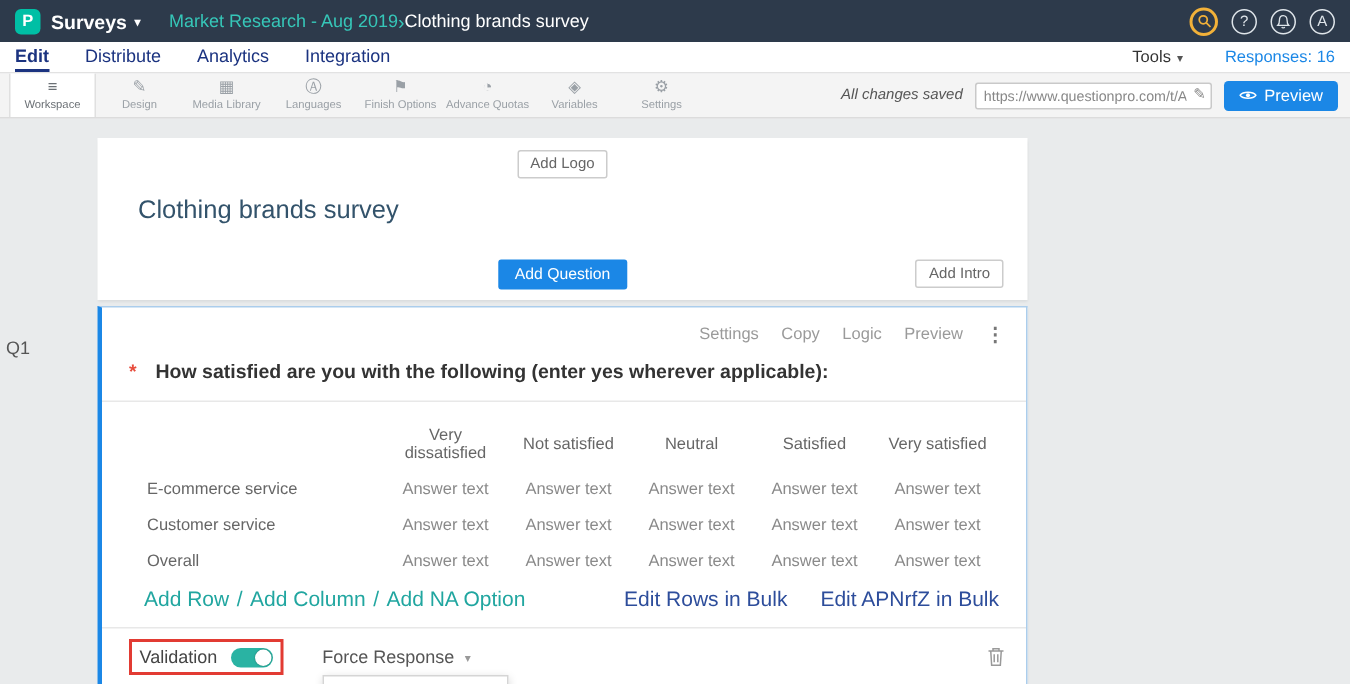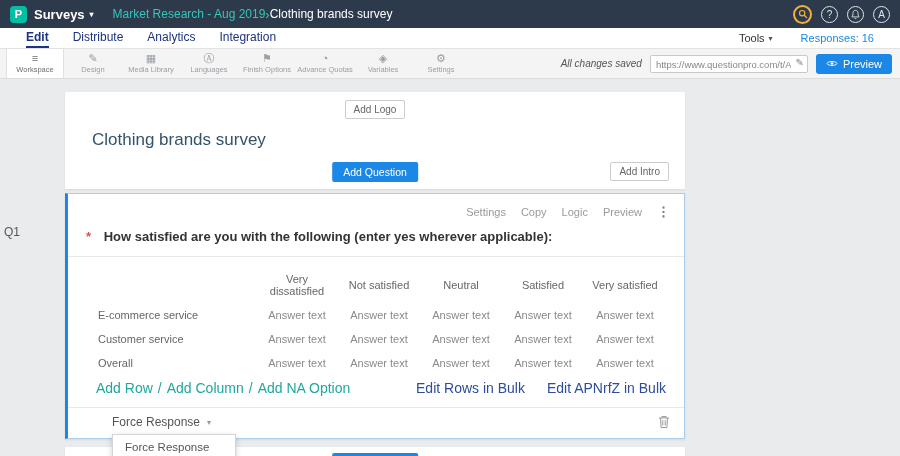--- a/index.html
+++ b/index.html
@@ -18,21 +18,21 @@
   .bc-current { color:#fff; }
   .topbar-right { margin-left:auto; display:flex; align-items:center; gap:9px; }
   .search-btn { width:19px; height:19px; border:2px solid #f2b139; border-radius:50%;
                 display:flex; align-items:center; justify-content:center; cursor:pointer; }
   .upgrade-btn { background:#f7941e; color:#fff; font-size:11px; font-weight:bold; padding:3px 11px;
                  border-radius:11px; border:none; cursor:pointer; }
   .circle-icon { width:17px; height:17px; border:1px solid #dfe5ea; border-radius:50%; color:#dfe5ea; font-size:10px;
                  display:flex; align-items:center; justify-content:center; cursor:pointer; }
 
   
-  .navbar { height:21px; background:#fff; border-bottom:1px solid #e2e2e2; display:flex; align-items:stretch; padding:0 26px; }
+  .navbar { height:21px; background:#fff; border-bottom:1px solid #e2e2e2; display:flex; align-items:stretch; padding:0 10px; }
   .tabs { display:flex; gap:24px; }
   .tab { font-size:12px; color:#1b3380; display:flex; align-items:center; cursor:pointer; border-bottom:2px solid transparent; }
   .tab.active { font-weight:bold; border-bottom-color:#1b3380; }
   .nav-right { margin-left:auto; display:flex; gap:28px; font-size:11px; align-items:center; }
   .tools { color:#333; display:flex; gap:4px; align-items:center; cursor:pointer; }
   .tools .caret { color:#555; }
   .responses { color:#1b87e6; cursor:pointer; }
 
   
   .toolbar { height:30px; background:#f4f4f4; border-bottom:1px solid #dcdcdc; display:flex; align-items:stretch; padding:0 6px; }
@@ -49,21 +49,21 @@
   .pencil { position:absolute; right:4px; top:3px; font-size:10px; color:#888; cursor:pointer; }
   .preview-btn { background:#1b87e6; color:#fff; border:none; border-radius:3px; font-size:11px; height:20px;
                  padding:0 10px; display:flex; align-items:center; gap:5px; cursor:pointer; }
 
   
   .content { position:relative; height:377px; padding-top:13px; }
   .q1-label { position:absolute; left:4px; top:146px; font-size:12px; color:#555; }
   .card { margin-left:65px; width:620px; }
   .section { background:#fff; box-shadow:0 1px 2px rgba(0,0,0,0.08); }
 
-  .section1 { height:97px; position:relative; margin-bottom:4px; }
+  .section1 { height:108px; position:relative; margin-bottom:4px; }
   .add-logo-row { display:flex; justify-content:center; padding-top:8px; }
   .btn-outline { background:#fff; border:1px solid #ccc; border-radius:2px; font-size:10px; color:#666;
                  padding:3px 8px; cursor:pointer; }
   .survey-title { margin:11px 0 0 27px; font-size:17px; color:#33536b; font-weight:normal; cursor:text; }
   .s1-bottom { position:absolute; bottom:9px; left:0; right:0; height:18px; }
   .btn-blue { background:#1b87e6; color:#fff; font-size:10.5px; border:none; border-radius:2px; padding:4px 11px; cursor:pointer; }
   .center-abs { position:absolute; left:50%; transform:translateX(-50%); top:0; }
   .add-intro-btn { position:absolute; right:16px; top:0; }
 
   
@@ -288,20 +288,26 @@
             <span>/</span>
             <span class="lnk">Add NA Option</span>
           </div>
           <div class="right-links">
             <span class="lnk">Edit Rows in Bulk</span>
             <span class="lnk">Edit APNrfZ in Bulk</span>
           </div>
         </div>
 
         <div class="validation-row">
+          <div class="red-annotation">
+            <span class="val-label">Validation</span>
+            <span class="toggle">
+                <span class="knob"></span>
+              </span>
+          </div>
           <div class="force-select">
             <span>Force Response</span>
             <span class="force-caret">▾</span>
             <div class="dropdown">
               <div class="opt">Force Response</div>
               <div class="opt">Request Response</div>
             </div>
           </div>
           <span class="trash">
             <svg width="12" height="14" viewBox="0 0 12 14">

